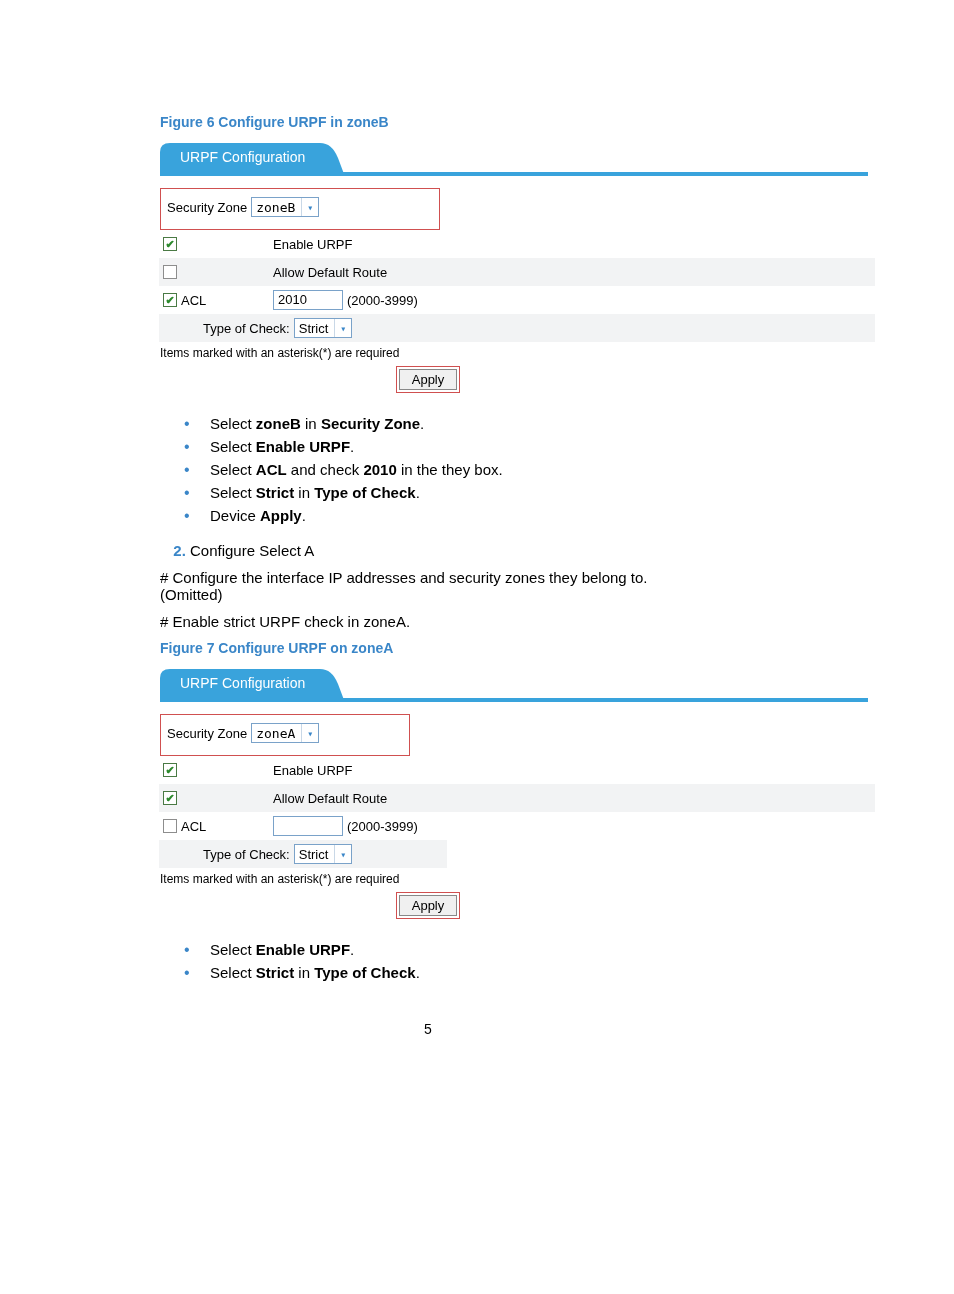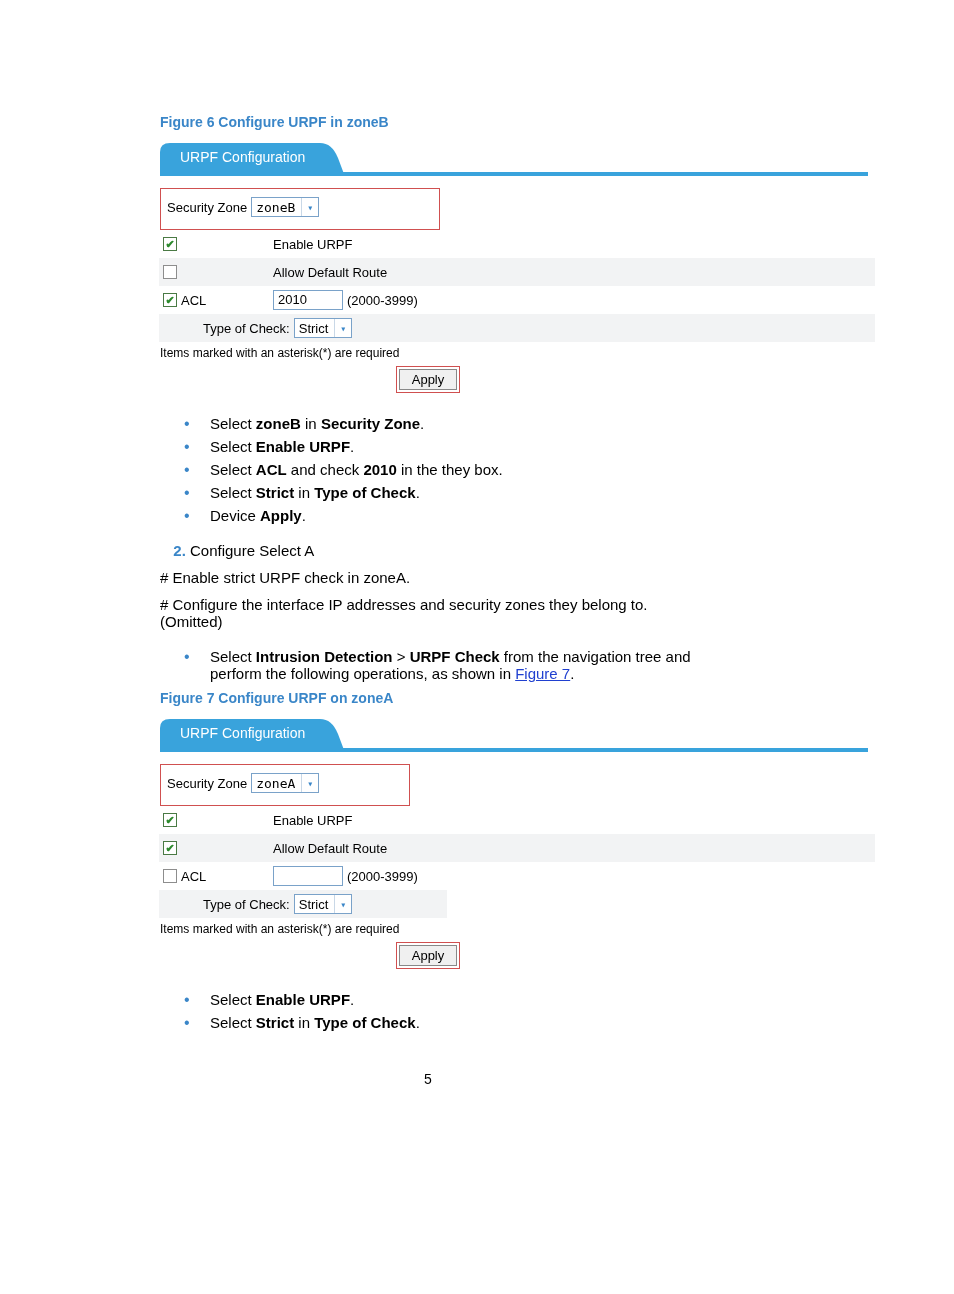--- a/index.html
+++ b/index.html
@@ -229,28 +229,23 @@
     <li><span>Select </span><b>Enable URPF</b><span>.</span></li>
     <li><span>Select </span><b>ACL</b><span> and check </span><b>2010</b><span> in the they box.</span></li>
     <li><span>Select </span><b>Strict</b><span> in </span><b>Type of Check</b><span>.</span></li>
     <li><span>Device </span><b>Apply</b><span>.</span></li>
   </ul>
 
   <ol class="numbered" start="2">
     <li>Configure Select A</li>
   </ol>
 
+  <div class="body-text"># Configure the interface IP addresses and security zones they belong to. (Omitted)</div>
   <div class="body-text"># Enable strict URPF check in zoneA.</div>
-  <div class="body-text"># Configure the interface IP addresses and security zones they belong to. (Omitted)</div>
-
-  <ul class="bullets">
-    <li>
-      <span>Select </span><b>Intrusion Detection</b><span> &gt; </span><b>URPF Check</b><span> from the navigation tree and perform the following operations, as shown in </span><span class="link">Figure 7</span><span>.</span>
-    </li>
-  </ul>
+
 
   <div class="figure-title">Figure 7 Configure URPF on zoneA</div>
 
   <svg class="tab-svg" width="708" height="36">
     <path d="M0,34 L0,12 Q0,3 10,3 L160,3 Q172,3 178,18 L184,34 Z" fill="#39a3dc"></path>
     <rect x="0" y="32" width="708" height="4" fill="#39a3dc"></rect>
     <text x="20" y="22" class="tab-label">URPF Configuration</text>
   </svg>
 
   <div style="width:250px;">

